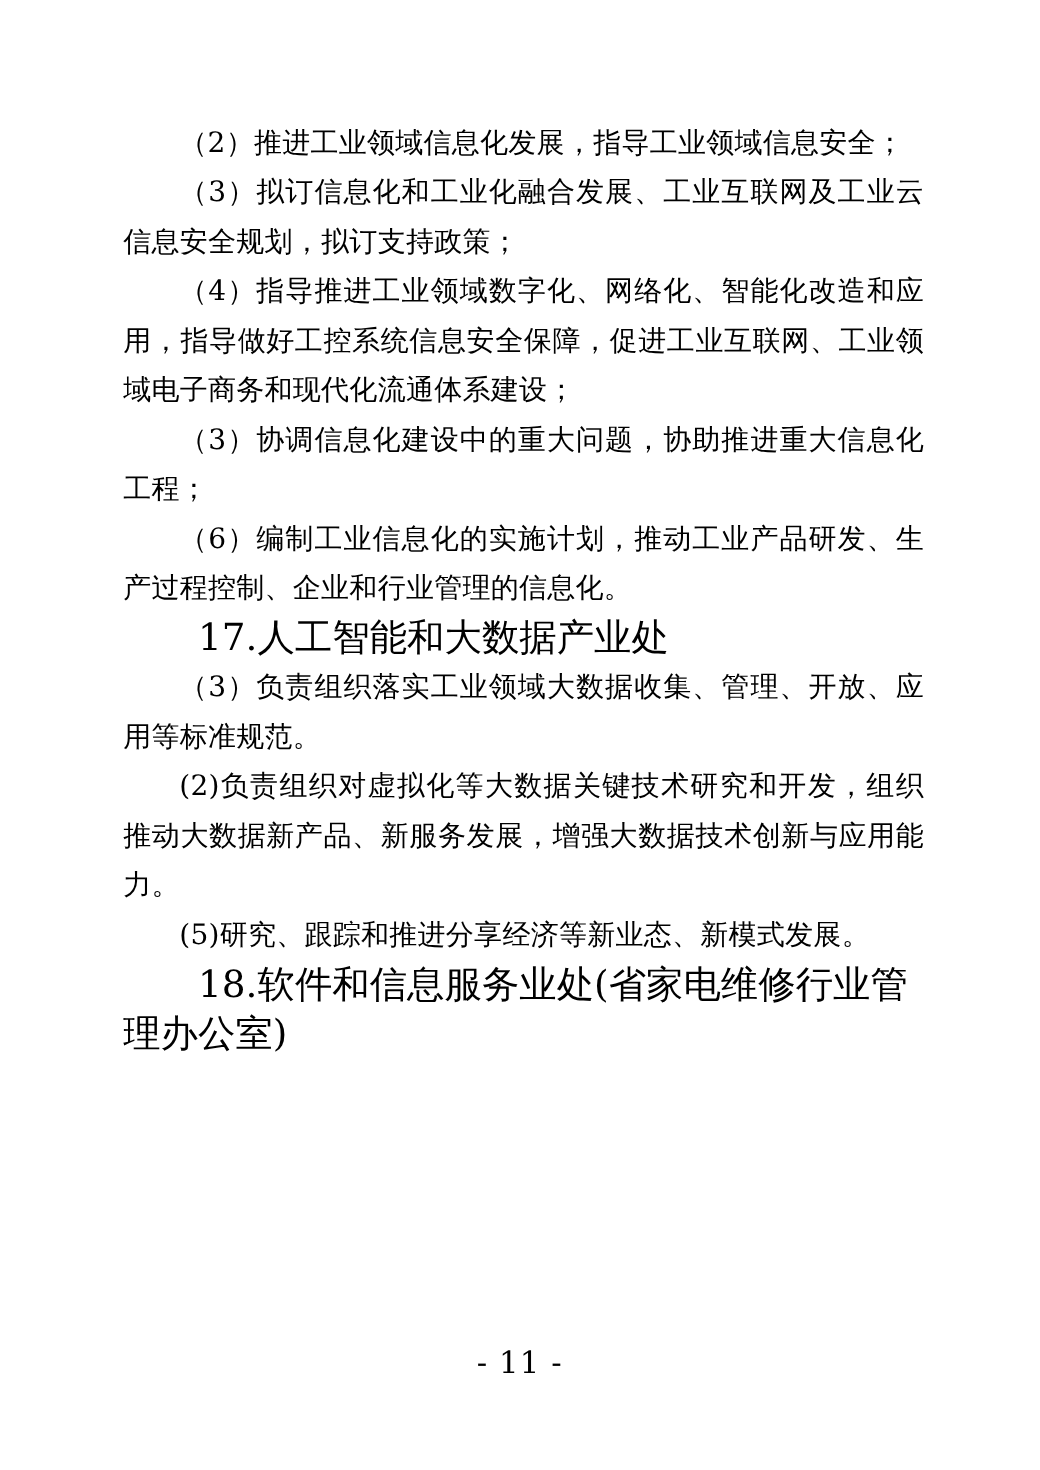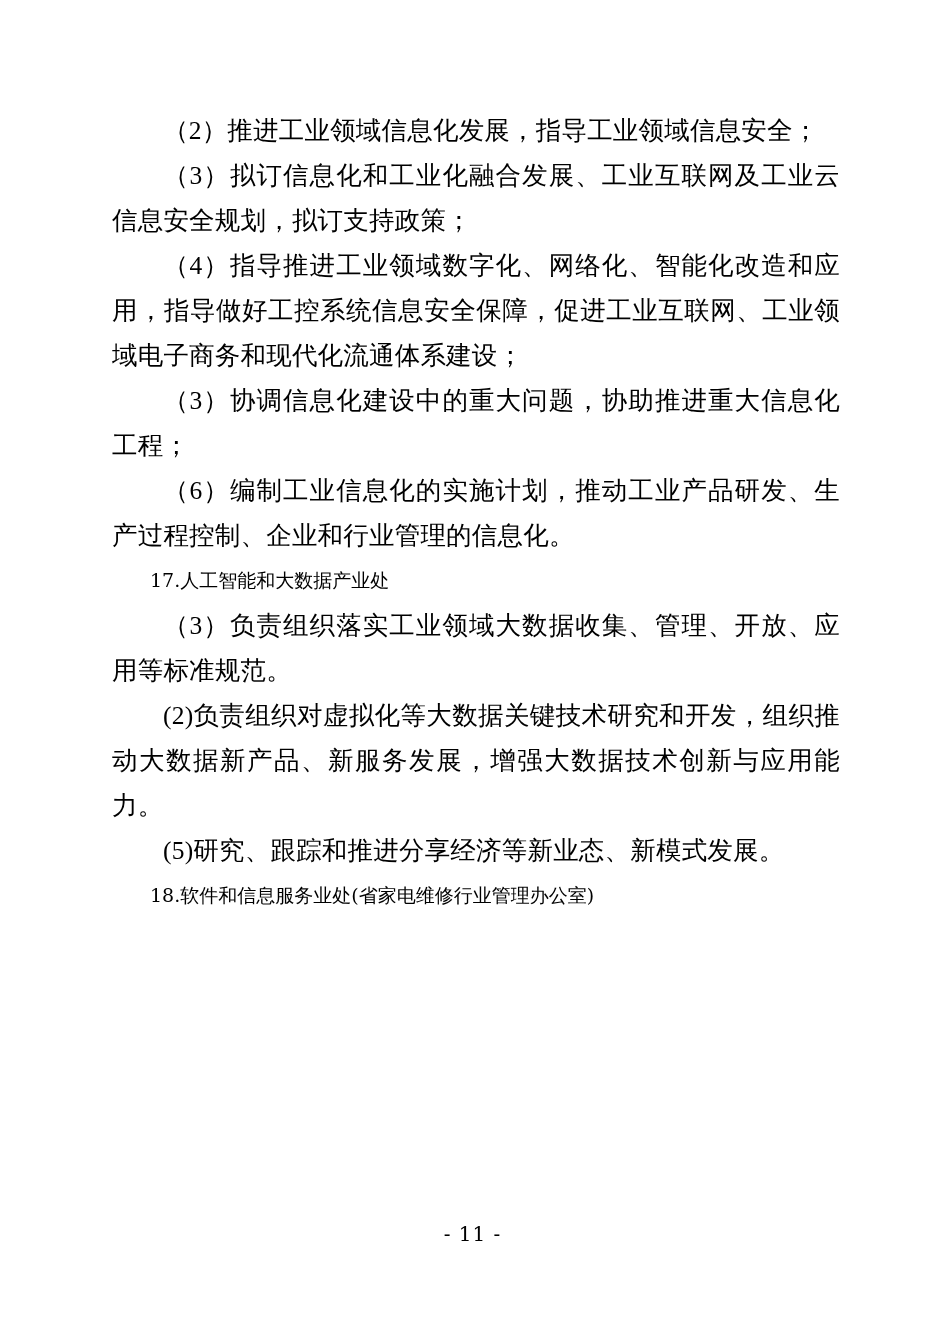--- a/index.html
+++ b/index.html
@@ -27,35 +27,34 @@
     font-size: 25.5px;
     line-height: 45px;
     letter-spacing: 0.2px;
     text-align: justify;
     text-justify: inter-ideograph;
     margin: 0 0 0 0;
     word-break: break-all;
   }
   .indent2 {
     text-indent: 2em;
-    font-family: Liberation Serif, serif;
   }
   .heading {
-    font-size: 19px;
+    font-size: 34px;
     line-height: 45px;
     text-indent: 2em;
     margin: 0;
   }
   .pagenum {
     position: absolute;
     left: 0;
     right: 0;
     top: 1222px;
     text-align: center;
-    font-size: 20px;
+    font-size: 28px;
     font-family: "DejaVu Serif", "Liberation Serif", serif;
     letter-spacing: 1px;
   }
 </style>
 </head>
 <body>
 
 <div class="page">
   <div class="content">
 

